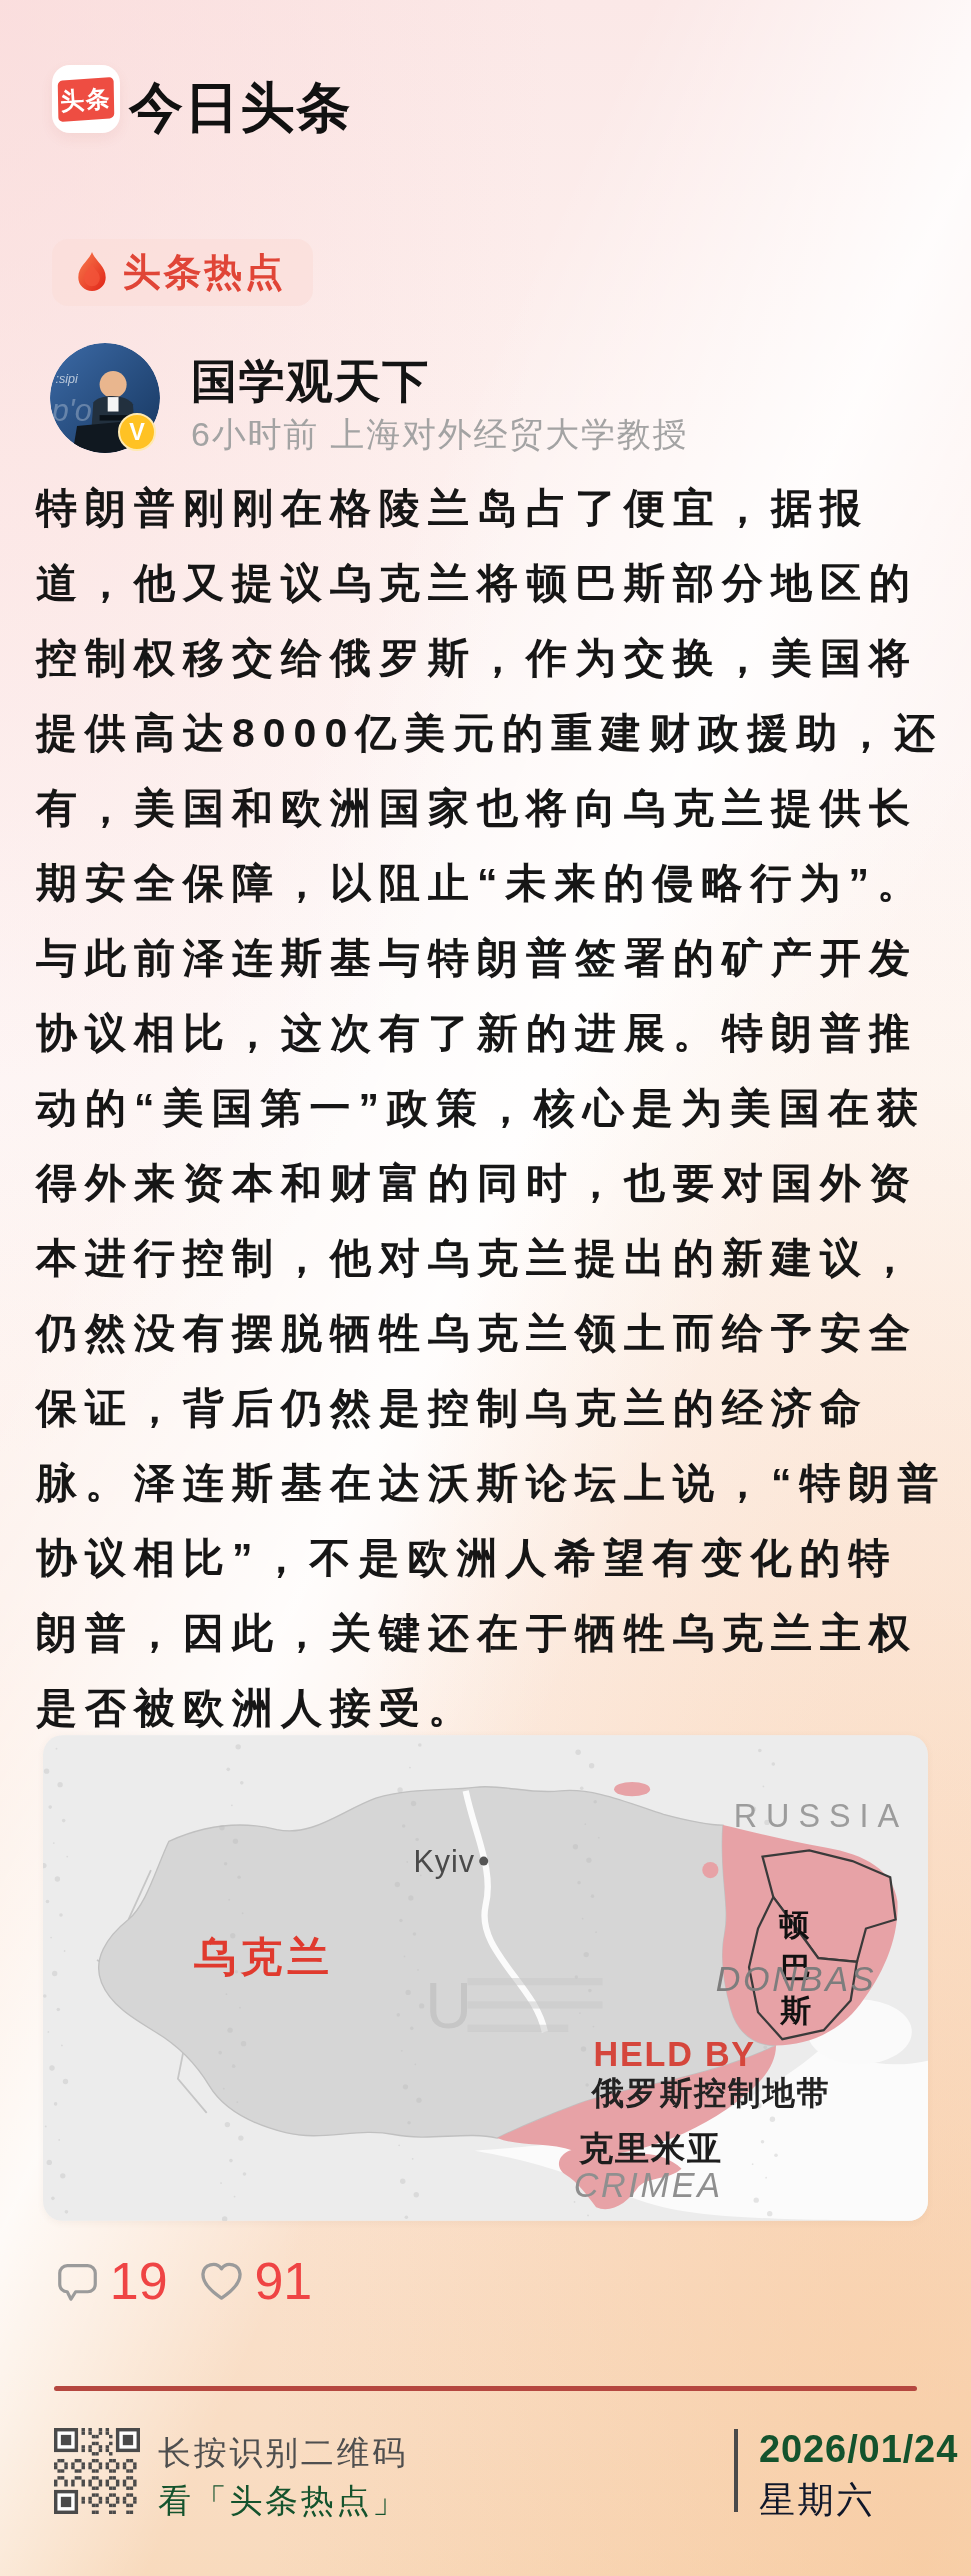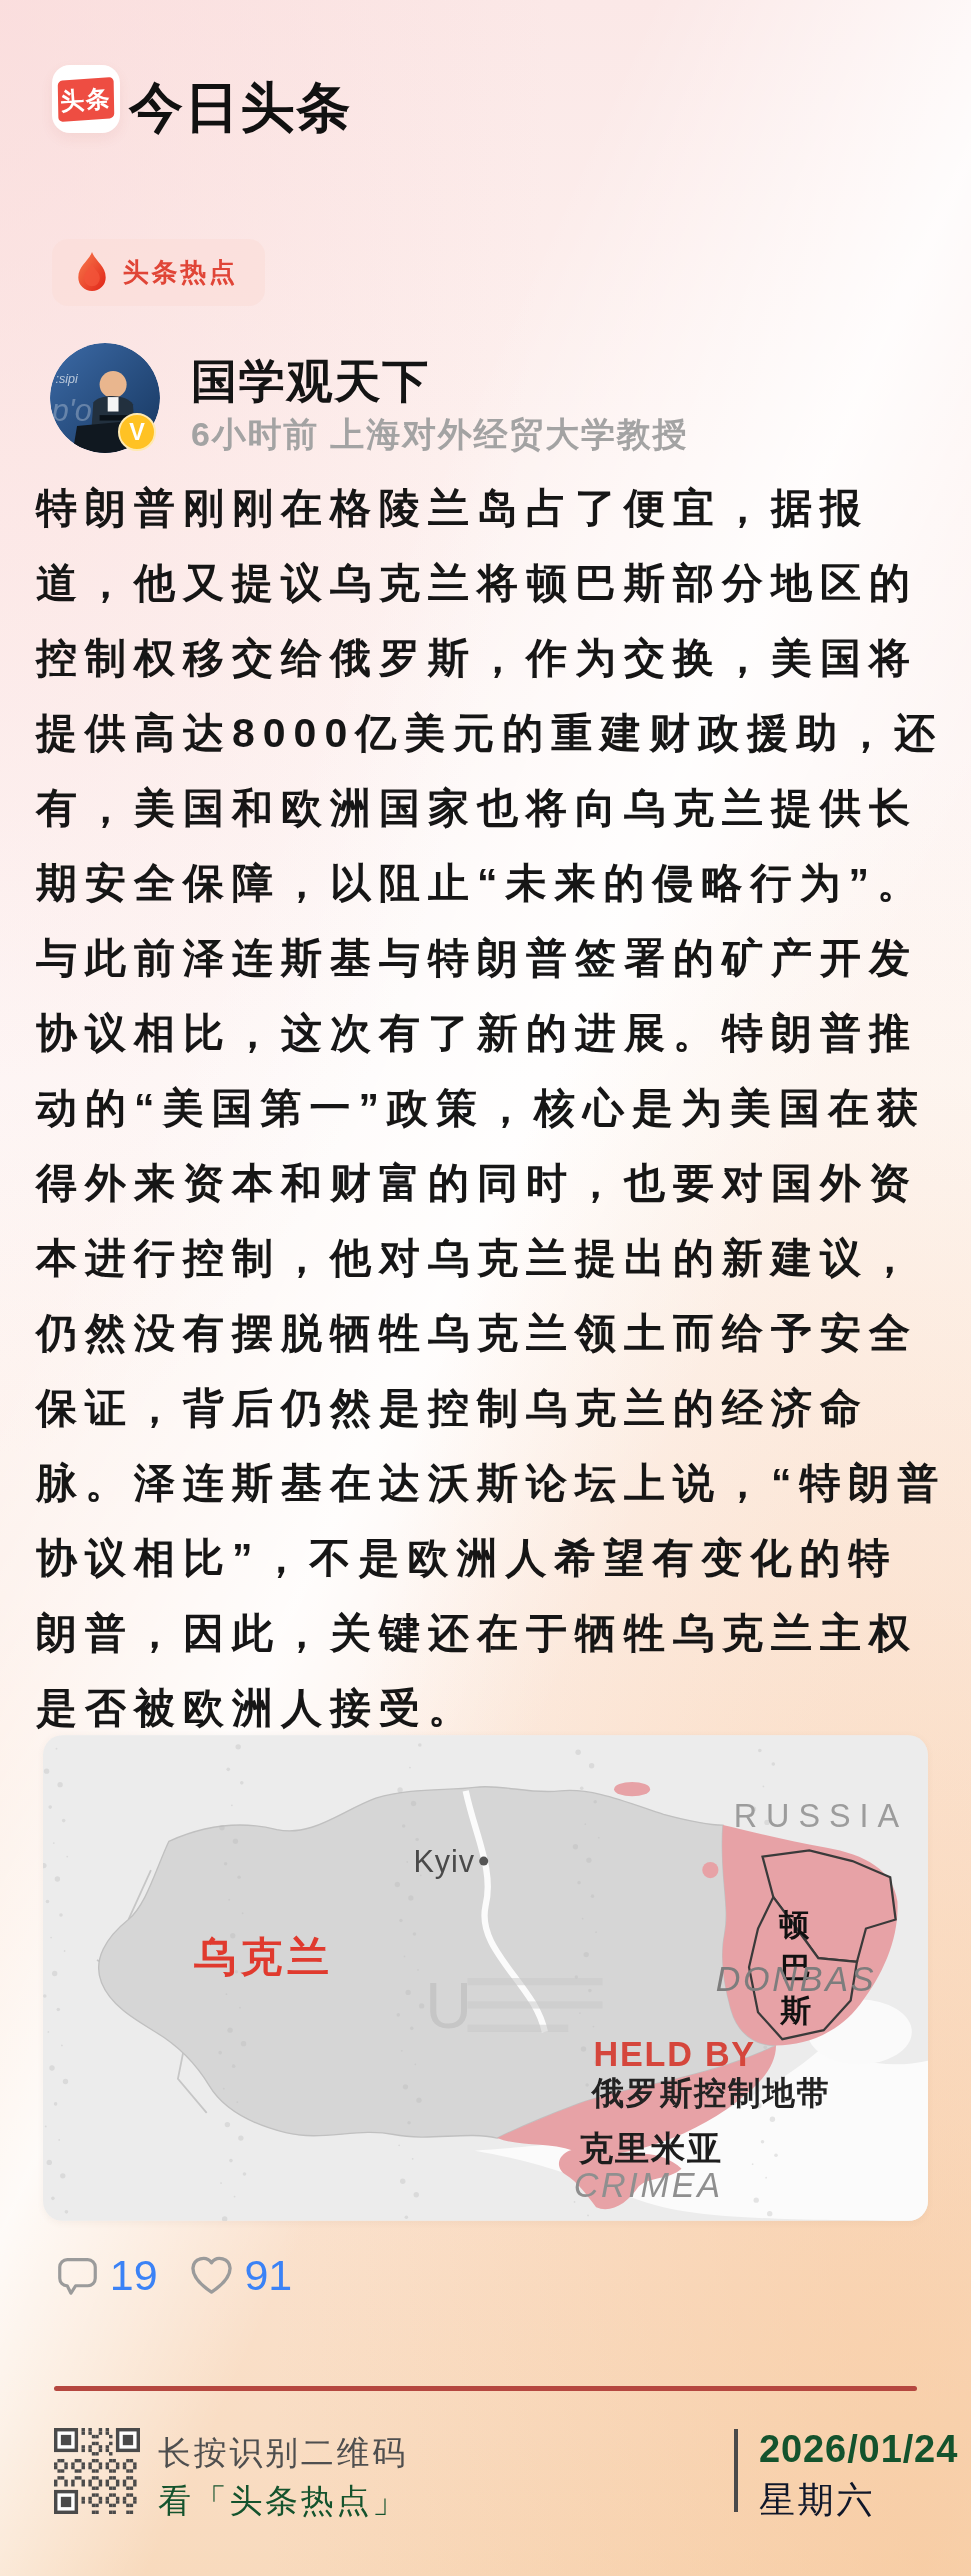--- a/index.html
+++ b/index.html
@@ -19,44 +19,44 @@
   .logo-square { left:52px; top:65px; width:68px; height:68px; background:#fff; border-radius:18px;
     display:flex; align-items:center; justify-content:center; box-shadow:0 5.4px 12.6px rgba(180,80,60,.08); }
   .logo-red { width:56px; height:41px; background:#ee4d42; border-radius:4.5px; transform:rotate(-4deg) skewX(-3deg);
     display:flex; align-items:center; justify-content:center; }
   .logo-red span { color:#fff; font-size:24px; font-weight:700; letter-spacing:1.8px; transform:skewX(3deg); }
   .app-name { left:129px; top:72px; font-size:54px; font-weight:700; color:#111; letter-spacing:1.8px; }
 
   
   .hot-badge { left:52px; top:239px; height:67px; padding:0 27px 0 20px; background:rgba(250,221,216,.65);
     border-radius:16px; display:flex; align-items:center; gap:10.8px; }
-  .hot-badge .label { font-size:26px; font-weight:700; color:#e04537; letter-spacing:2.7px; }
+  .hot-badge .label { font-size:38px; font-weight:700; color:#e04537; letter-spacing:2.7px; }
 
   
   .avatar-wrap { left:50px; top:343px; width:110px; height:110px; }
   .avatar { width:110px; height:110px; border-radius:50%; overflow:hidden; display:block; }
   .v-badge { left:68px; top:70px; width:38px; height:38px; border-radius:50%; background:#ffc224;
     color:#fff; font-size:23.4px; font-weight:700; display:flex; align-items:center; justify-content:center;
     border:2.7px solid #ffe9b0; }
   .author-name { left:191px; top:351px; font-size:46px; font-weight:700; color:#141414; letter-spacing:1.8px; }
-  .author-meta { left:191px; top:412px; font-size:34px; color:#a3a3a3; letter-spacing:1.8px;font-weight:bold; }
+  .author-meta { left:191px; top:412px; font-size:34px; color:#a3a3a3; letter-spacing:1.8px; }
 
   
   .article { left:36px; top:471px; width:904px; color:#161616; }
   .article .line { font-size:41px; line-height:75px; height:75px; font-weight:600; letter-spacing:8px; white-space:nowrap; }
 
   
   .map-wrap { left:43px; top:1735px; width:885px; height:486px; border-radius:20px; overflow:hidden;
     box-shadow:0 1.8px 7.2px rgba(120,80,60,.06); }
   .map-wrap svg { display:block; }
 
   
   .engage { left:56px; top:2251px; display:flex; align-items:center; gap:31px; color:#9b9b9b; }
   .engage .item { display:flex; align-items:center; gap:10.8px; }
-  .engage .count { font-size:43px; color:#3b82f6; }
+  .engage .count { font-size:52px; color:#ef4444; }
   .engage svg { display:block; }
 
   
   .divider { left:54px; top:2386px; width:863px; height:4.5px; background:#b5473f; border-radius:2.7px; }
   .qr { left:54px; top:2428px; width:86px; height:86px; }
   .qr-caption1 { left:158px; top:2431px; font-size:33px; color:#4f4f4f; letter-spacing:2.7px; font-weight:500; }
   .qr-caption2 { left:158px; top:2479px; font-size:33px; color:#14532d; letter-spacing:2.7px; font-weight:500; }
   .v-divider { left:734px; top:2429px; width:3.6px; height:83px; background:#4a4a4a; }
   .date { left:759px; top:2428px; font-size:38px; font-weight:600; color:#14532d; letter-spacing:0.9px; }
   .weekday { left:759px; top:2476px; font-size:36px; font-weight:500; color:#0f172a; letter-spacing:2.7px; }

